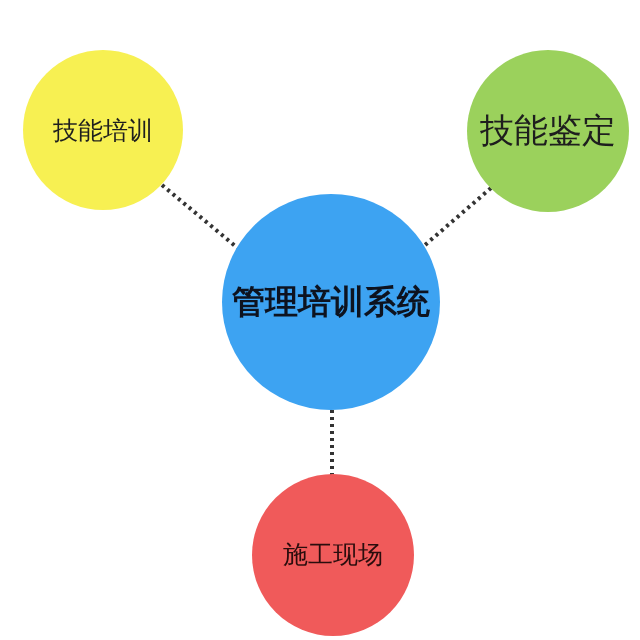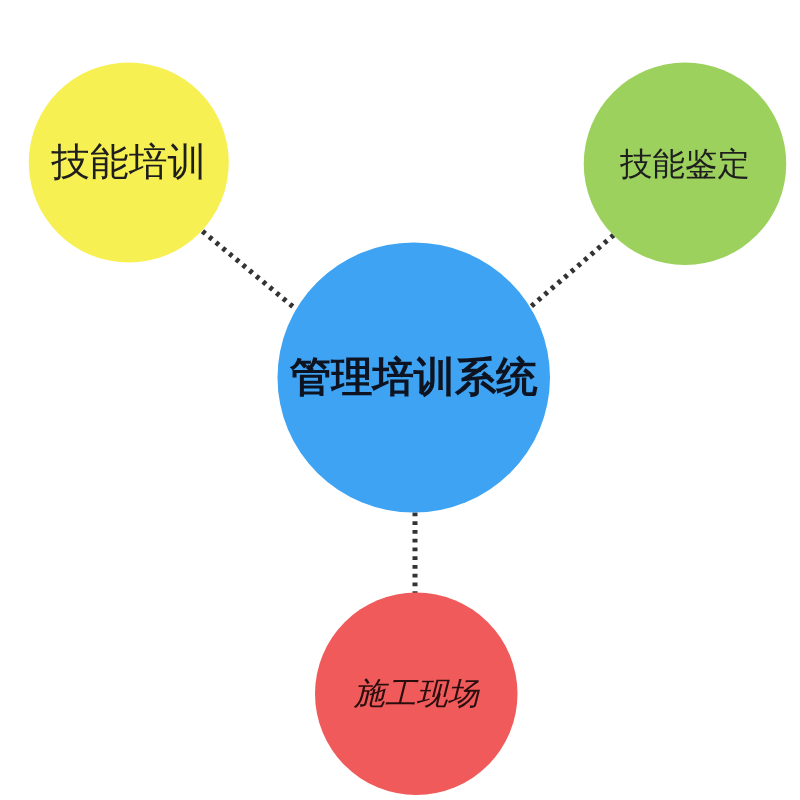--- a/index.html
+++ b/index.html
@@ -2,24 +2,24 @@
 <html><head>
 <meta charset="utf-8">
 <style>
   html, body { margin:0; padding:0; }
   body { width:640px; height:640px; background:#ffffff; position:relative; overflow:hidden;
          font-family: "DejaVu Sans", "Liberation Sans", sans-serif; }
   svg.links { position:absolute; left:0; top:0; width:640px; height:640px; }
   .node { position:absolute; border-radius:50%; display:flex; align-items:center; justify-content:center;
           text-align:center; color:#1e1e1e; }
   .node span { display:block; }
-  #n-yellow { left:23px; top:50px; width:160px; height:160px; background:#f7f052; font-size:31px; }
-  #n-green  { left:467px; top:50px; width:162px; height:162px; background:#9bd15c; font-size:26px; }
+  #n-yellow { left:23px; top:50px; width:160px; height:160px; background:#f7f052; font-size:25px; }
+  #n-green  { left:467px; top:50px; width:162px; height:162px; background:#9bd15c; font-size:34px; }
   #n-blue   { left:222px; top:194px; width:218px; height:216px; background:#3da3f2; font-size:33px; font-weight:bold; color:#0d1320;text-align:right; }
-  #n-red    { left:252px; top:474px; width:162px; height:162px; background:#f05a5a; font-size:25px; line-height:38px; flex-direction:column; color:#2a0d0d;font-style:italic; }
+  #n-red    { left:252px; top:474px; width:162px; height:162px; background:#f05a5a; font-size:25px; line-height:38px; flex-direction:column; color:#2a0d0d; }
 </style>
 </head>
 <body>
 
 <svg class="links" viewBox="0 0 640 640">
   <line x1="162" y1="185" x2="240" y2="250" stroke="#333" stroke-width="4" stroke-dasharray="3,4"></line>
   <line x1="491" y1="188" x2="425" y2="245" stroke="#333" stroke-width="4" stroke-dasharray="3,4"></line>
   <line x1="332" y1="410" x2="332" y2="475" stroke="#333" stroke-width="4" stroke-dasharray="3,4"></line>
 </svg>
 

